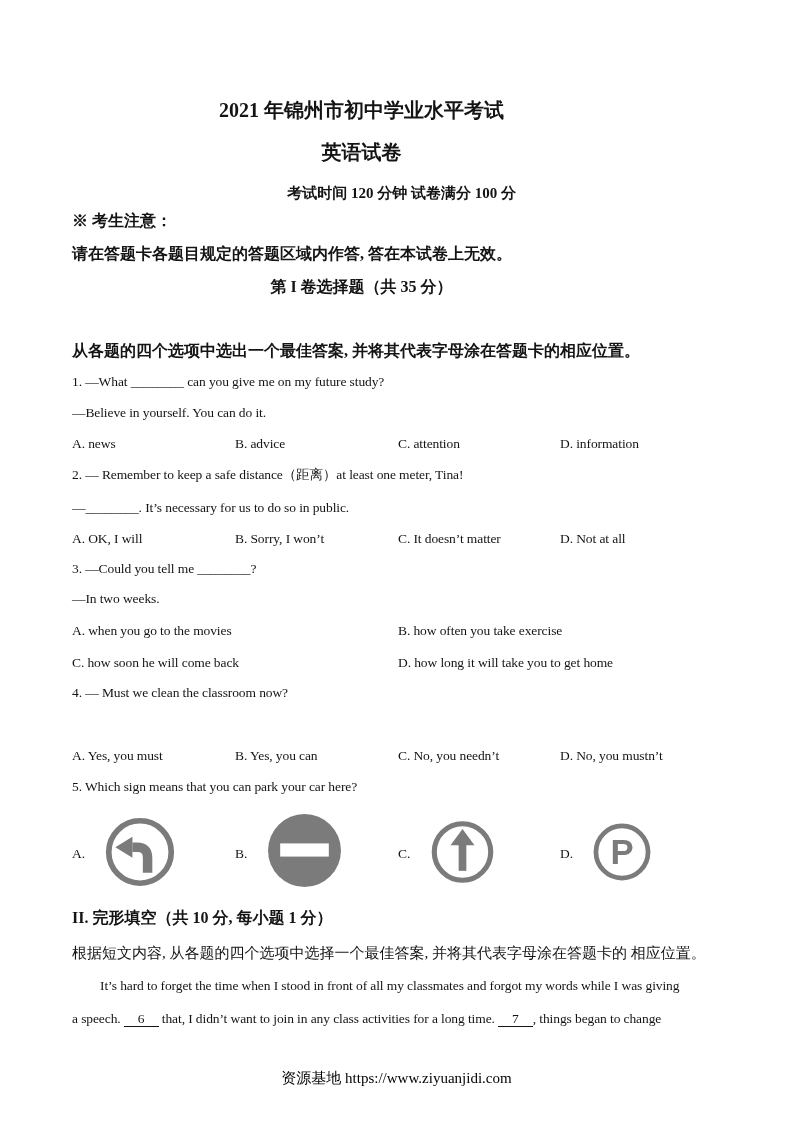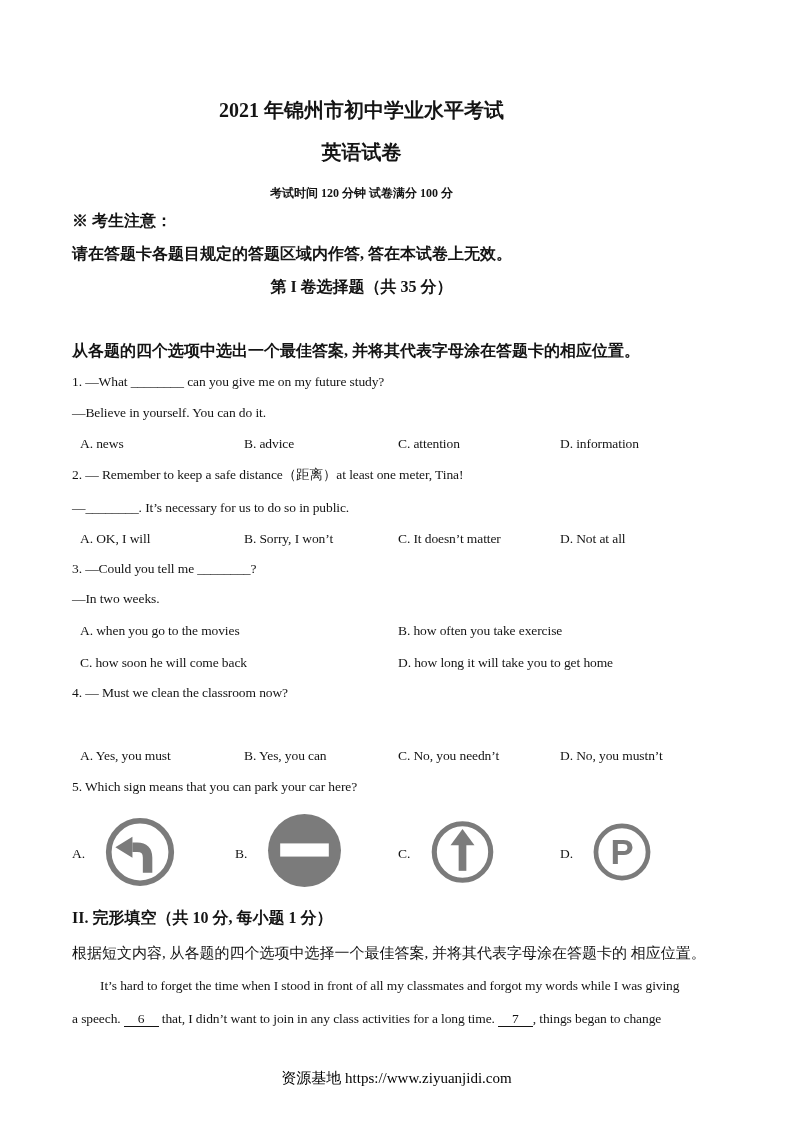--- a/index.html
+++ b/index.html
@@ -9,26 +9,26 @@
     height: 1122px;
     background: #ffffff;
     font-family: "Liberation Serif", "DejaVu Serif", serif;
     color: #141414;
     overflow: hidden;
   }
   .line { position: absolute; left: 72px; white-space: nowrap; height: 24px; line-height: 24px; }
   .center { left: 0; width: 723px; text-align: center; }
   .bold { font-weight: bold; }
   .t1 { font-size: 20px; }
-  .t2 { font-size: 12px; }
+  .t2 { font-size: 15px; padding-left: 40px; }
   .cn { font-size: 16px; }
   .cn-r { font-size: 15px; font-weight: normal; }
   .en { font-size: 13.5px; letter-spacing: -0.1px; }
   .opt { position: absolute; top: 0; }
-  .c1 { left: 0; margin-left: 8px; } .c2 { left: 163px; margin-left: 9px; } .c3 { left: 326px; } .c4 { left: 488px; }
+  .c1 { left: 0; } .c2 { left: 163px; } .c3 { left: 326px; } .c4 { left: 488px; }
   .signs-row { position: absolute; left: 0; top: 808px; width: 793px; height: 92px; }
   .sign-label { position: absolute; top: 34px; height: 24px; line-height: 24px; font-size: 13.5px; }
   .sign { position: absolute; display: block; }
   .sign svg { display: block; width: 100%; height: 100%; }
   .blank {
     display: inline-block;
     border-bottom: 1.3px solid #141414;
     padding: 0 14px;
     line-height: 15px;
   }

